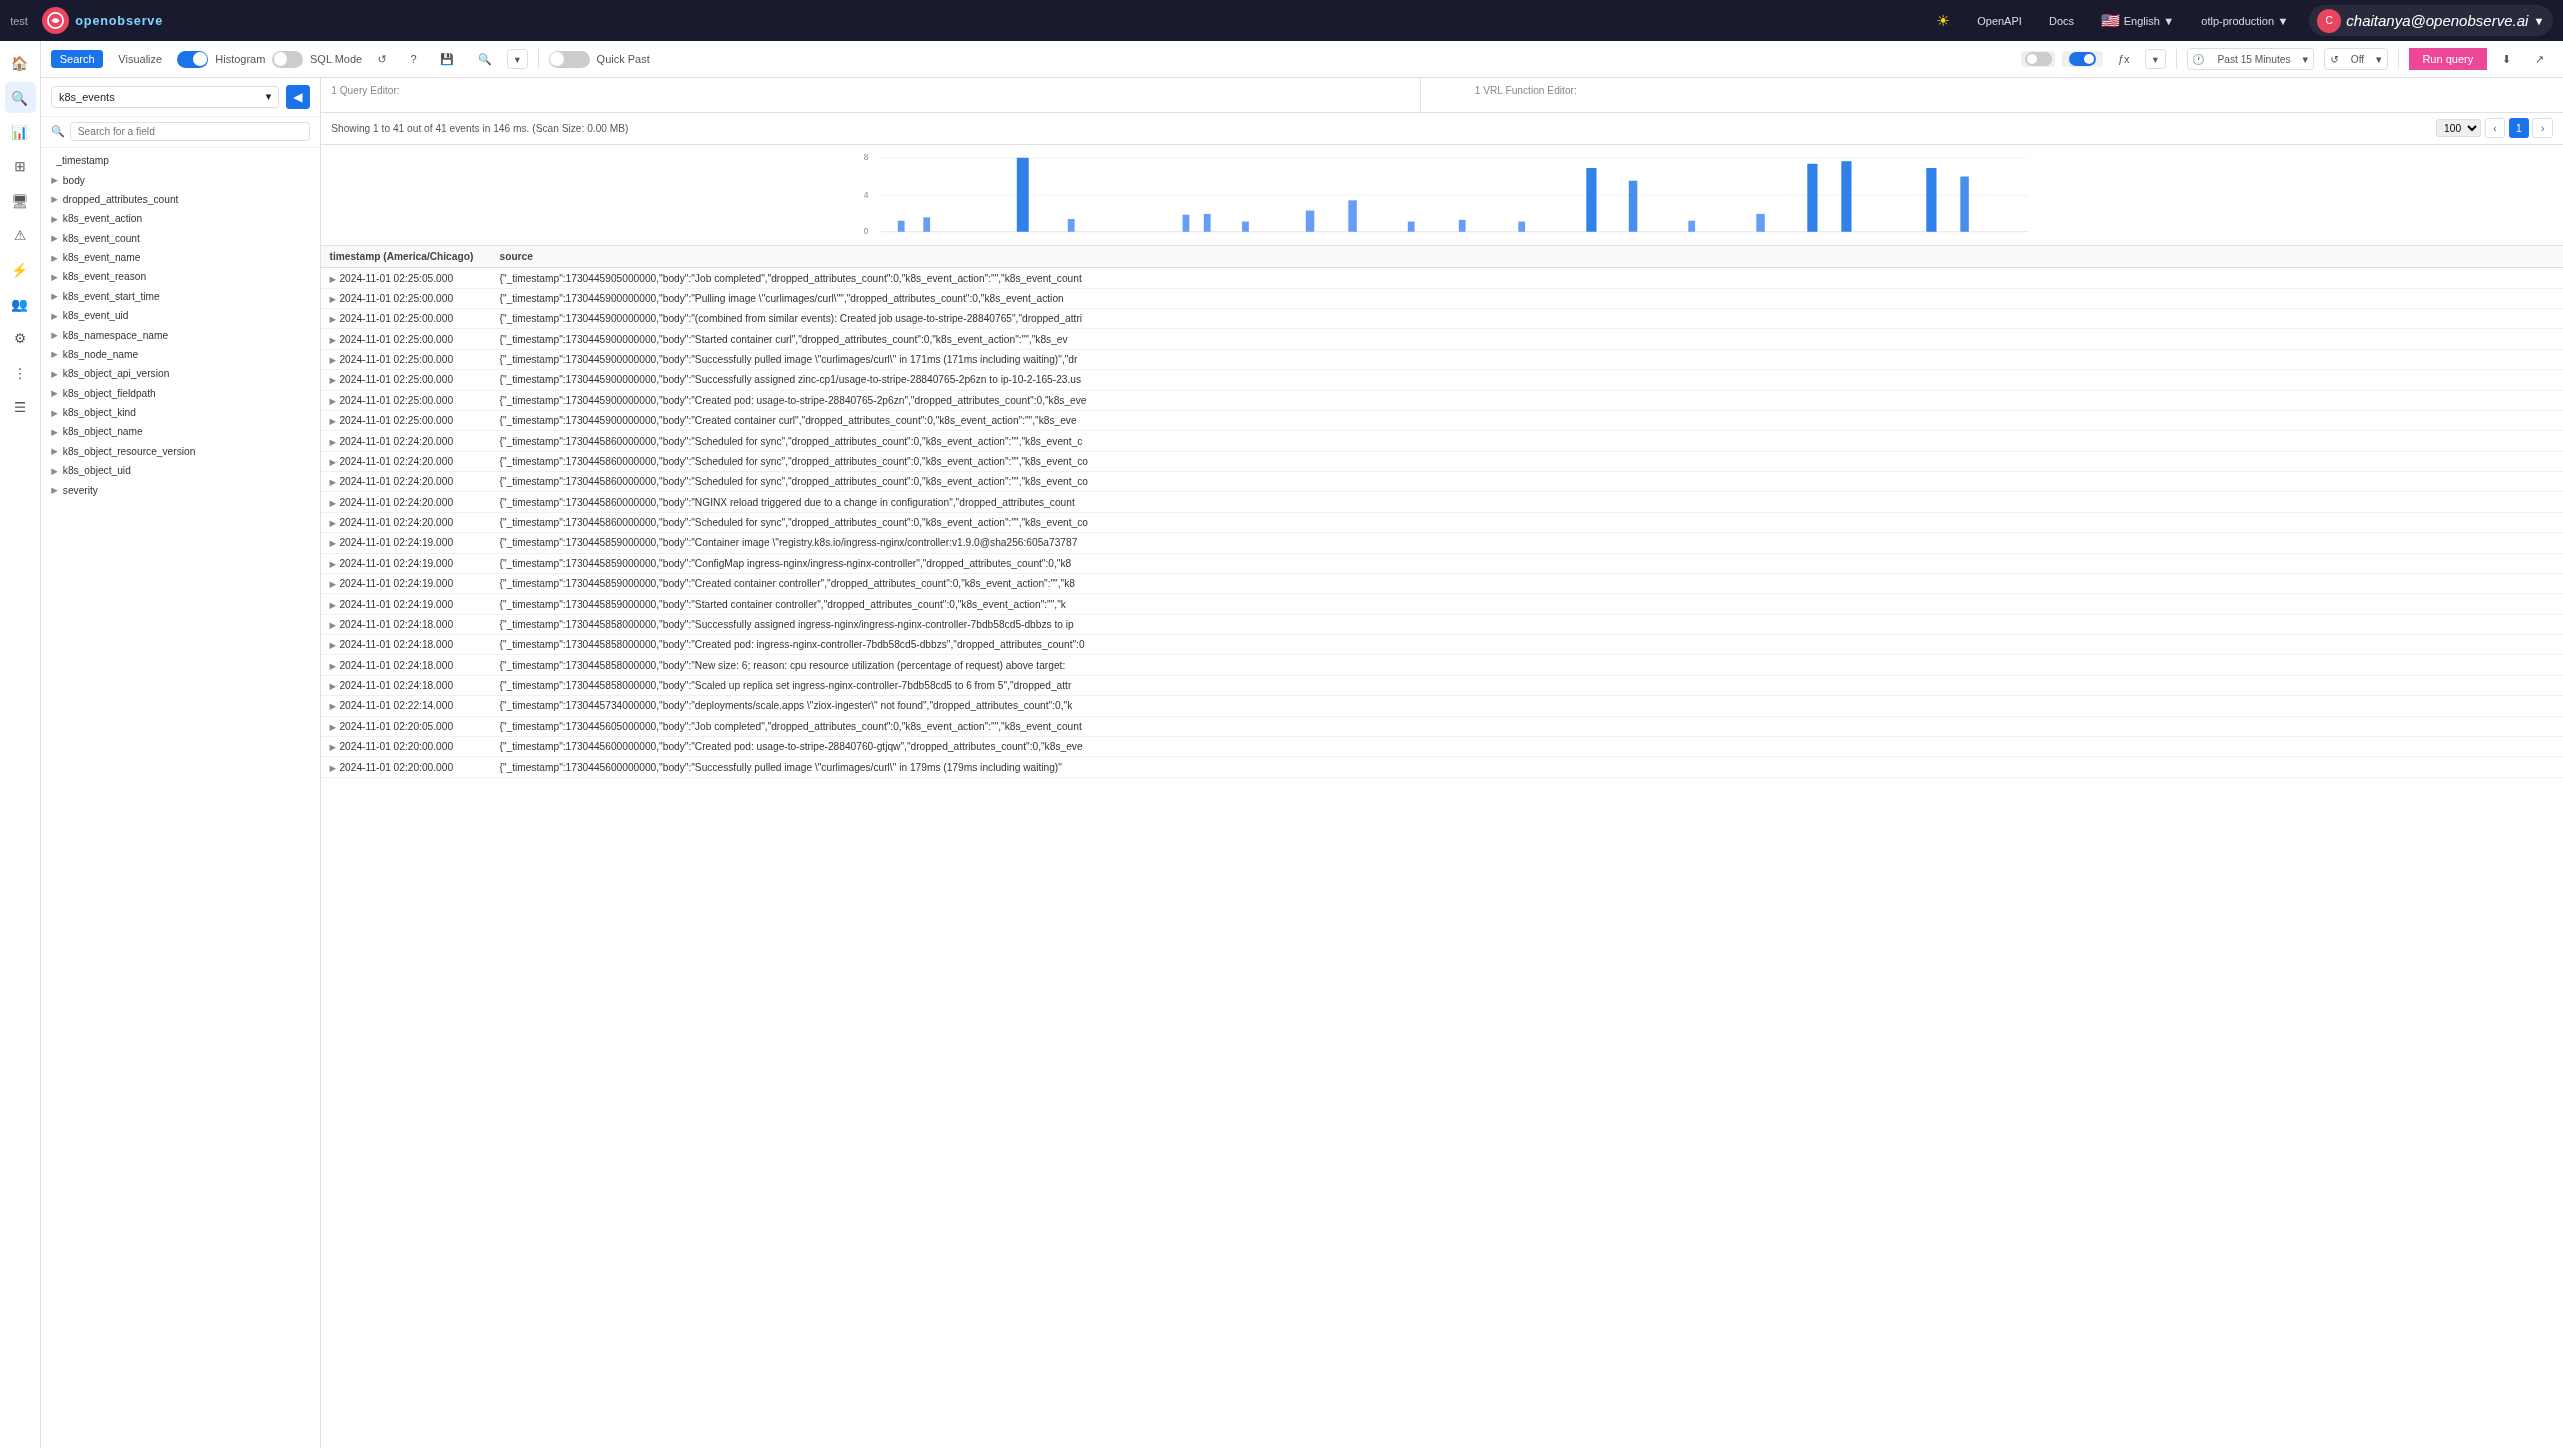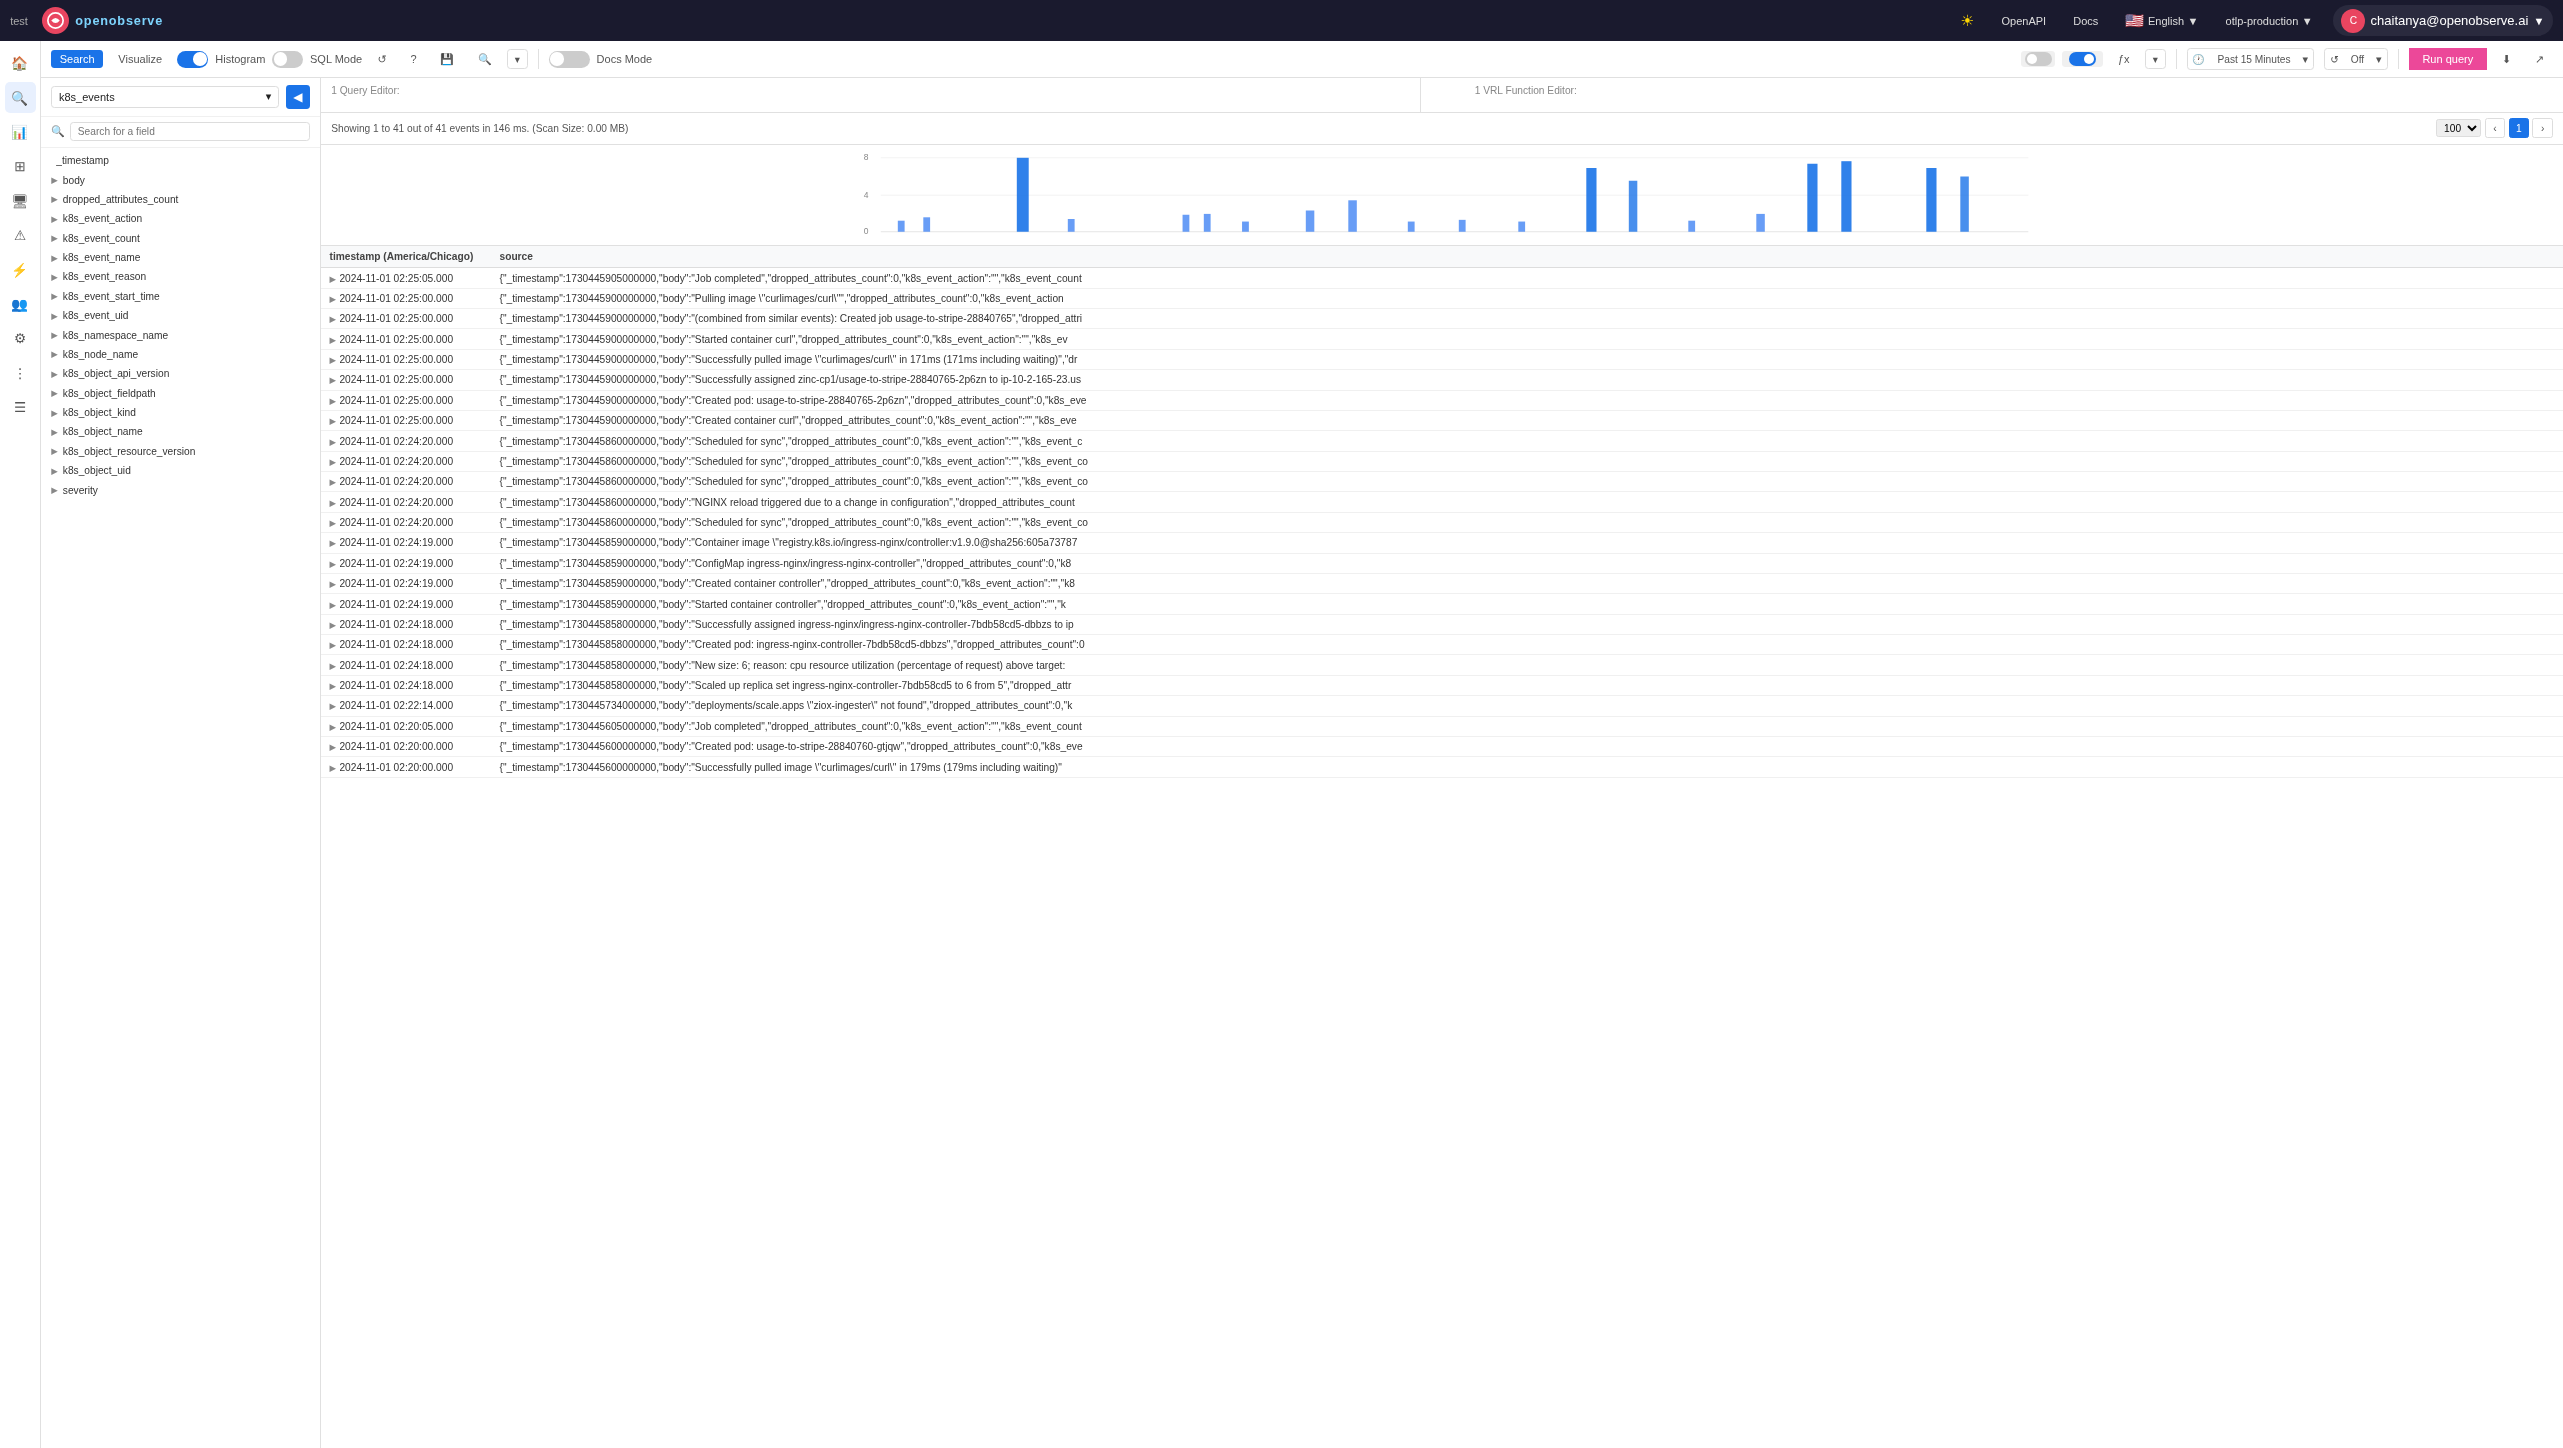--- a/index.html
+++ b/index.html
@@ -190,21 +190,21 @@
     <span class="nav-flag">🇺🇸</span>
     <span>English</span>
     <span>▼</span>
   </div>
   <div class="nav-item">
     <span>otlp-production</span>
     <span>▼</span>
   </div>
   <div class="nav-user">
     <div class="nav-avatar">C</div>
-    <span style="font-size:13px;">chaitanya@openobserve.ai</span>
+    <span style="font-size:15px;font-style:italic;">chaitanya@openobserve.ai</span>
     <span>▼</span>
   </div>
 </div>
 
 <div class="left-sidebar">
   <div class="sidebar-icon">🏠</div>
   <div class="sidebar-icon active">🔍</div>
   <div class="sidebar-icon">📊</div>
   <div class="sidebar-icon">⊞</div>
   <div class="sidebar-icon">🖥</div>
@@ -235,21 +235,21 @@
     <span class="toolbar-label">SQL Mode</span>
     <button class="toolbar-btn">↺</button>
     <button class="toolbar-btn">?</button>
     <button class="toolbar-btn">💾</button>
     <button class="toolbar-btn">🔍</button>
     <button class="dropdown-btn">▾</button>
     <div class="toolbar-sep"></div>
     <div class="toggle-switch toggle-off" style="width:41px;">
       <div class="knob"></div>
     </div>
-    <span class="toolbar-label">Docs Mode</span>
+    <span class="toolbar-label">Quick Past</span>
     <div class="toolbar-spacer"></div>
     <div style="display:flex;align-items:center;gap:3.4px;background:#f0f0f0;padding:1.7px 3.4px;border-radius:3.4px;">
       <div class="toggle-switch toggle-off" style="width:27px;height:13.6px;">
           <div class="knob" style="width:10.2px;height:10.2px;top:1.7px;"></div>
         </div>
     </div>
     <div style="display:flex;align-items:center;gap:3.4px;background:#f0f0f0;padding:1.7px 6.8px;border-radius:3.4px;">
       <div class="toggle-switch" style="width:27px;height:13.6px;">
           <div class="knob" style="width:10.2px;height:10.2px;top:1.7px;right:1.7px;"></div>
         </div>

